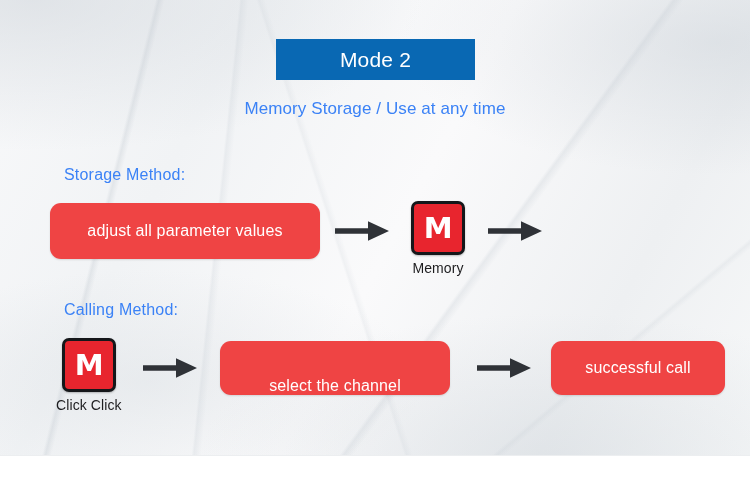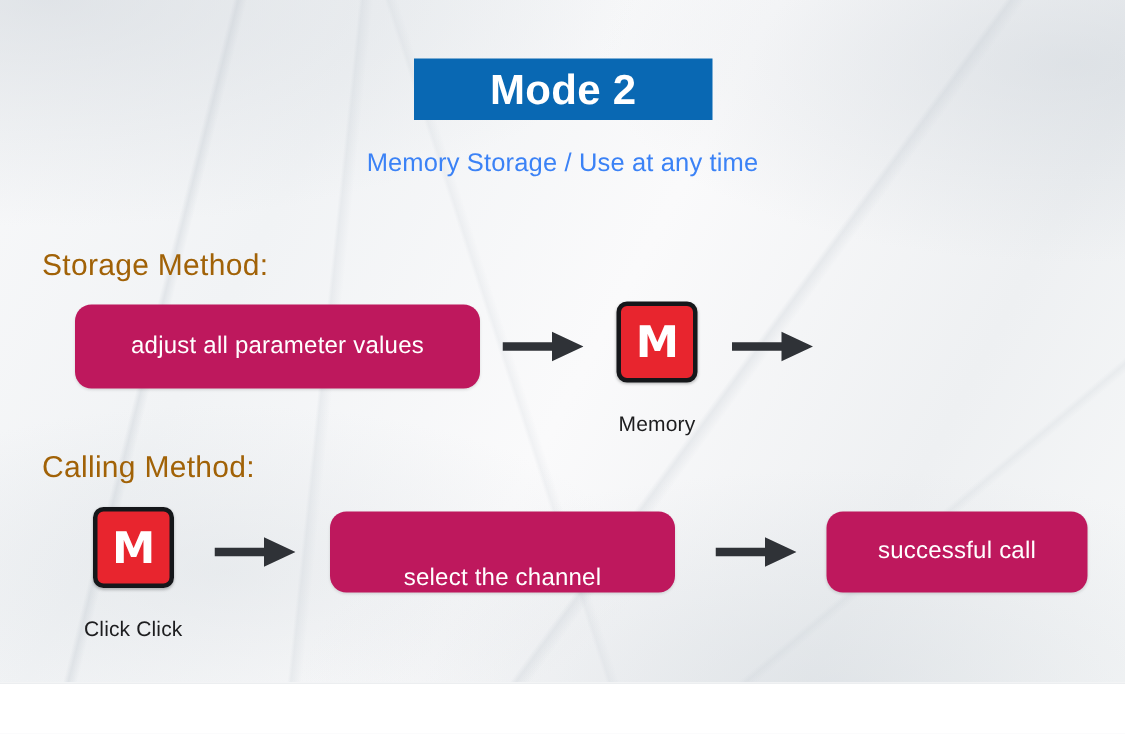--- a/index.html
+++ b/index.html
@@ -67,51 +67,52 @@
     position: absolute;
     left: 276px; top: 39px;
     width: 199px; height: 41px;
     background: #0968b3;
     display: flex;
     align-items: center;
     justify-content: center;
   }
   .mode-banner-label {
     color: #ffffff;
-    font-size: 28px;
-    font-weight: 700;
+    font-size: 21px;
+    font-weight: 400;
     letter-spacing: 0.2px;
     line-height: 1;
   }
 
   .subtitle {
     position: absolute;
     left: 0; top: 99px;
     width: 750px;
     text-align: center;
     font-size: 17px;
     color: #3b82f6;
     letter-spacing: 0.1px;
   }
 
   
   .section-heading {
     position: absolute;
-    font-size: 20px;
-    color: #a16207;
+    font-size: 16px;
+    color: #3b82f6;
     letter-spacing: 0.2px;
     white-space: nowrap;
+    margin-left: 36px;
   }
   .heading-storage { left: 28px; top: 166px; }
   .heading-calling { left: 28px; top: 301px; }
 
   
   .pill {
     position: absolute;
-    background: #be185d;
+    background: #ef4444;
     border-radius: 11px;
     display: flex;
     align-items: center;
     justify-content: center;
     color: #ffffff;
     font-size: 16px;
     letter-spacing: 0.15px;
     box-shadow: 0 1px 2px rgba(0,0,0,0.12);
   }
   .pill-adjust   { left: 50px;  top: 203px; width: 270px; height: 56px; }
@@ -138,21 +139,21 @@
   }
   .memory-key-letter {
     color: #ffffff;
     font-family: "DejaVu Sans", sans-serif;
     font-weight: bold;
     font-size: 29px;
     line-height: 1;
     letter-spacing: -0.5px;
   }
   .memory-key-label {
-    margin-top: 19px;
+    margin-top: 5px;
     font-size: 14px;
     color: #1d1d1f;
     white-space: nowrap;
     letter-spacing: 0.1px;
   }
   .memory-storage { left: 411px; top: 201px; }
   .memory-calling { left: 56px;  top: 338px; }
 
   
   .arrow {

